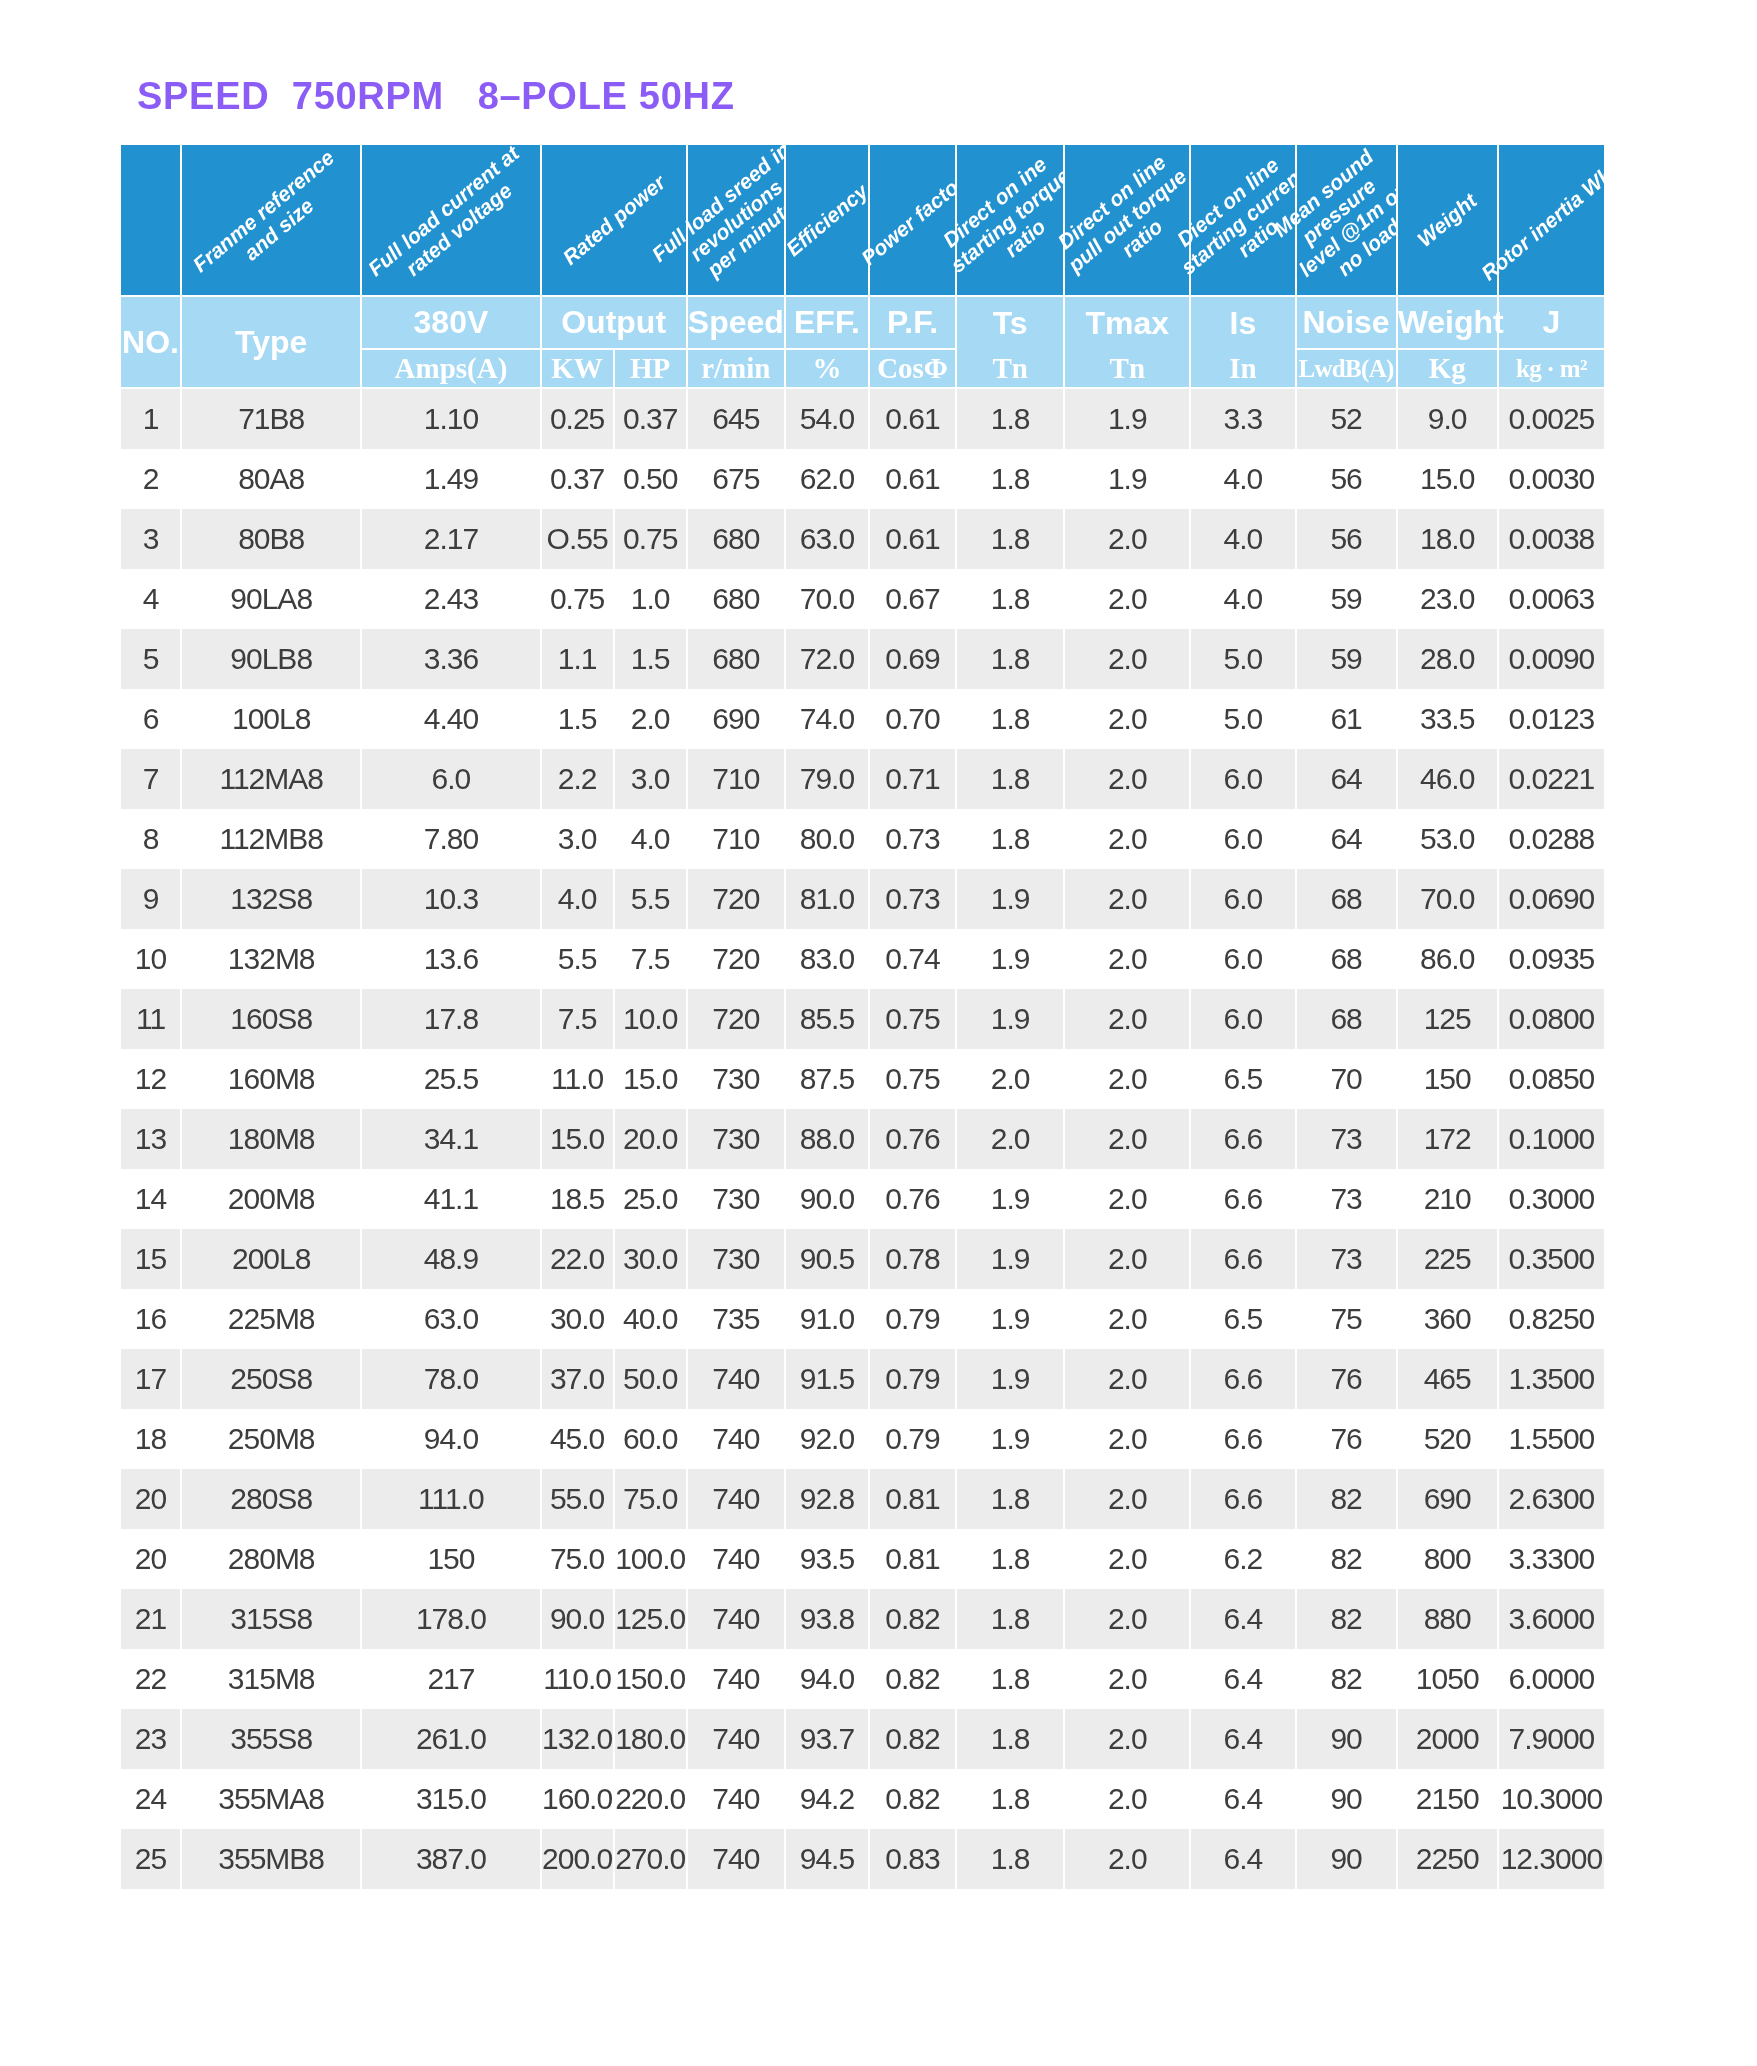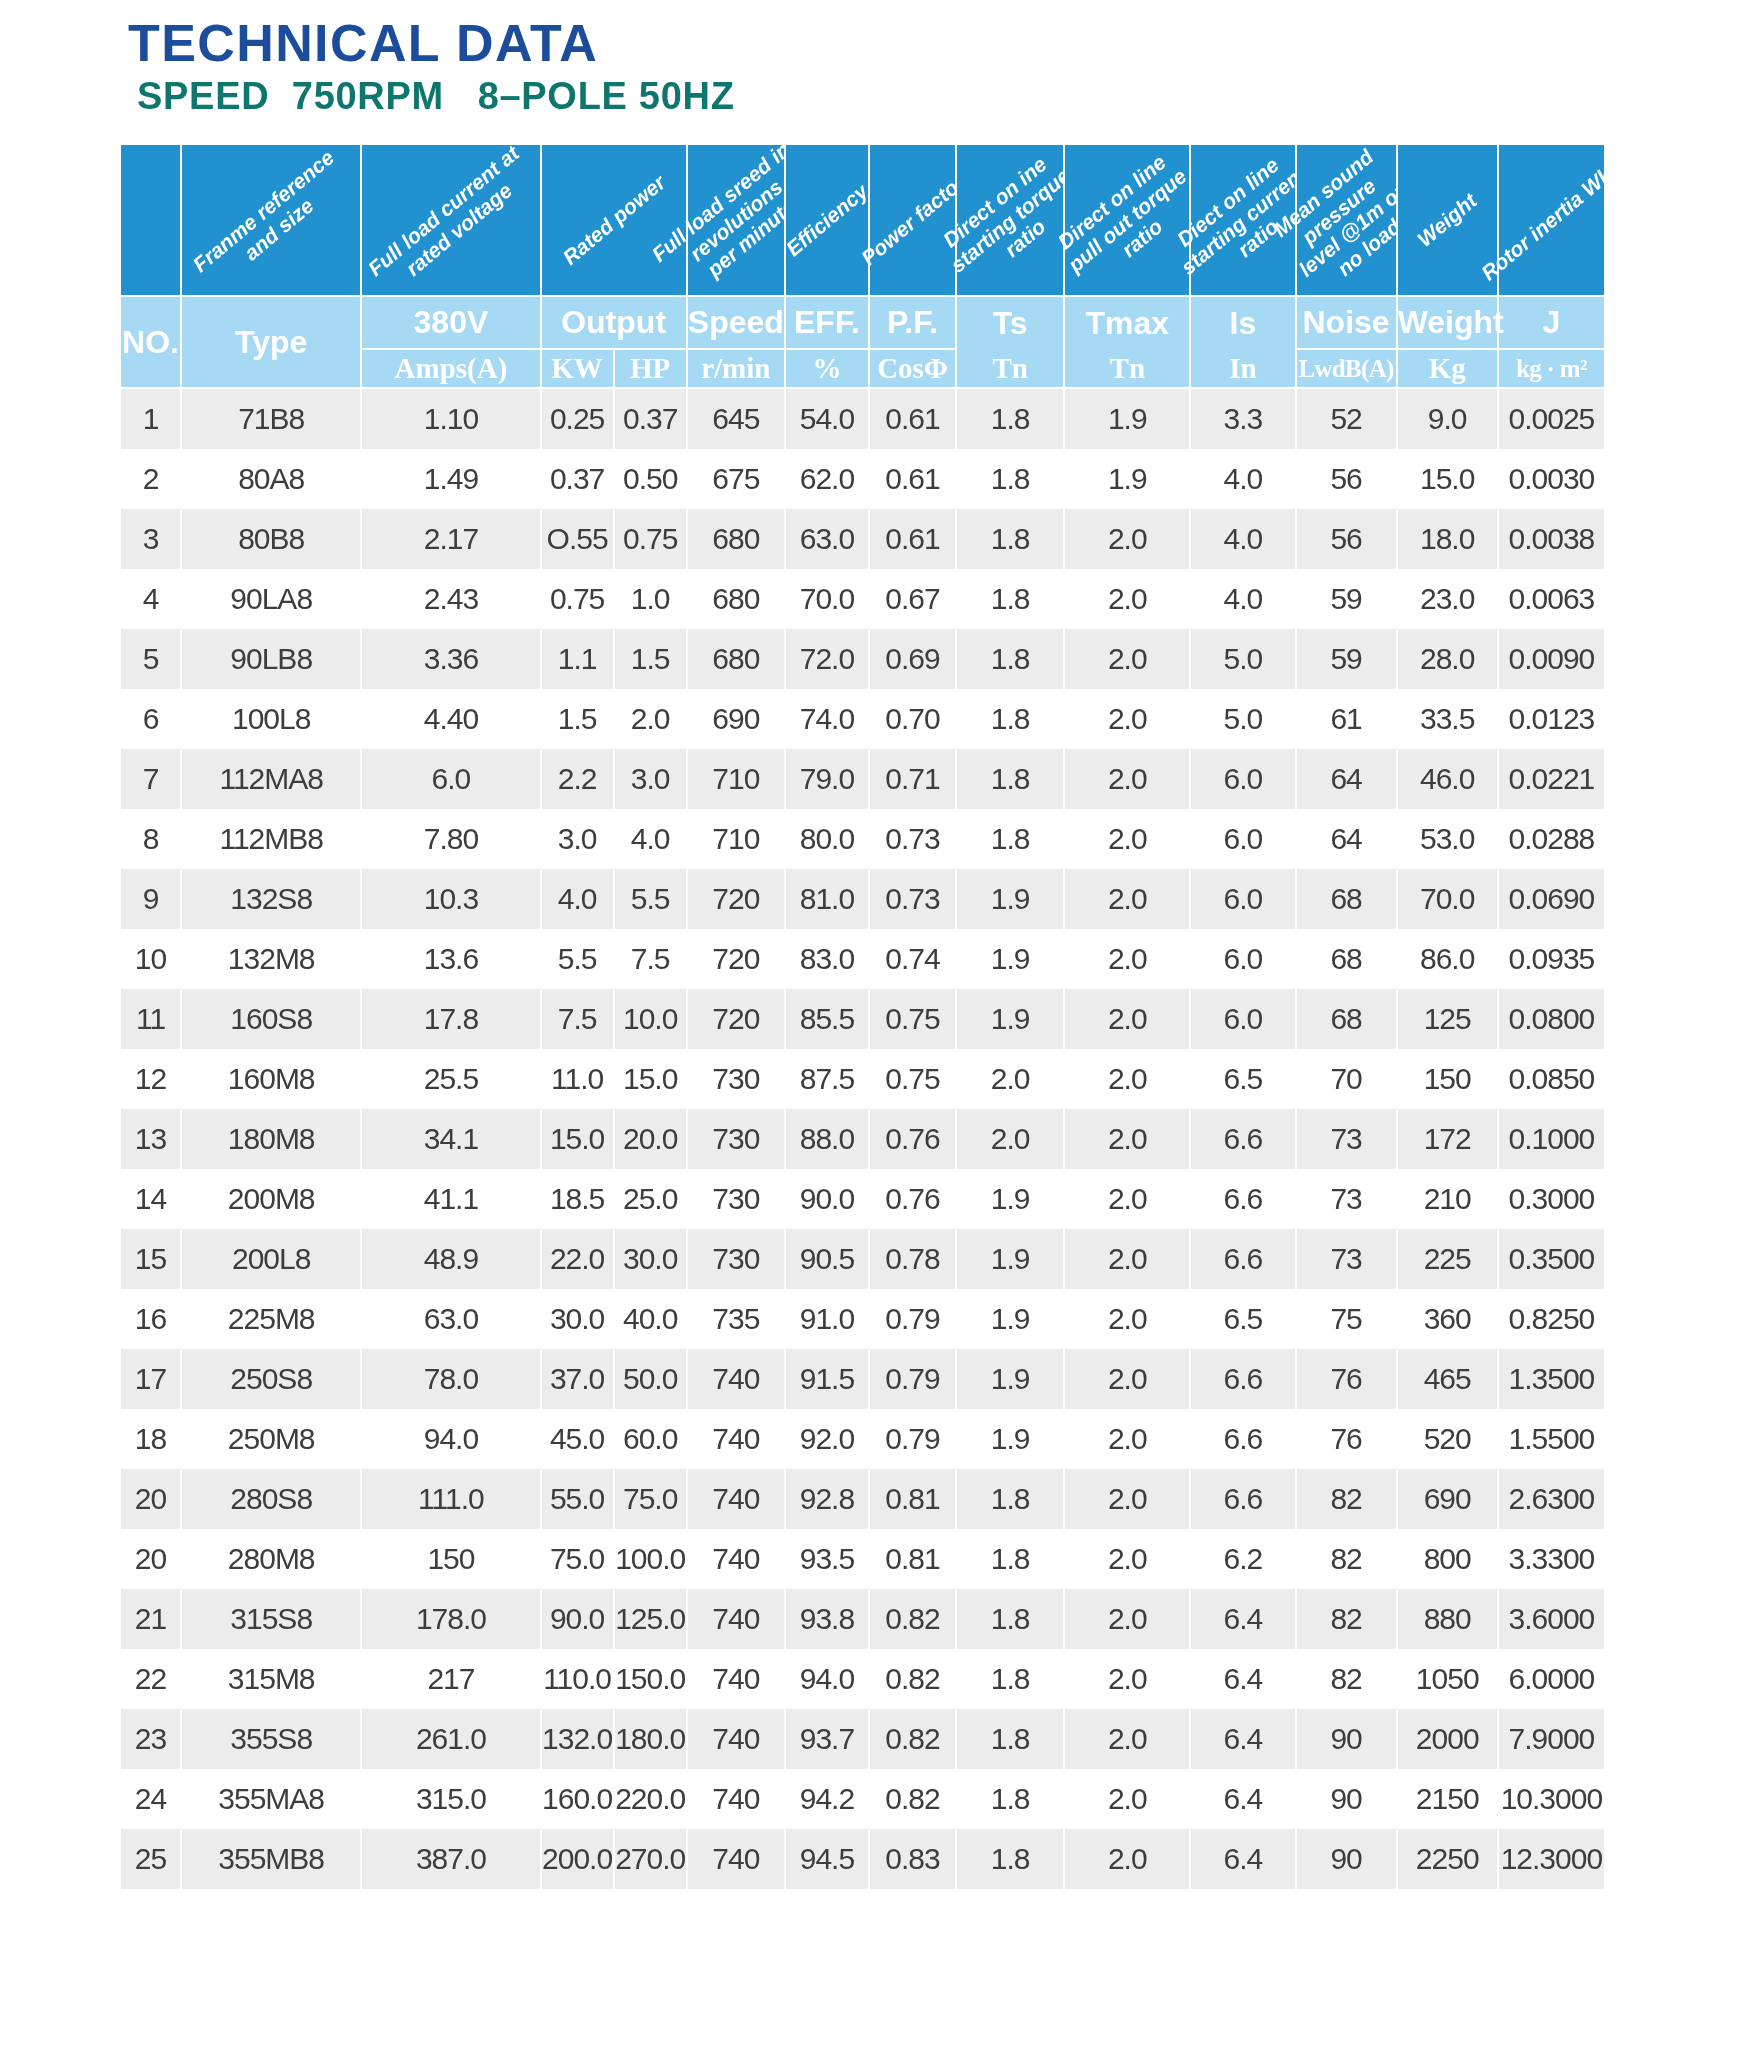--- a/index.html
+++ b/index.html
@@ -19,21 +19,21 @@
     letter-spacing:1.4px;
     color:#1c4c9c;
     white-space:pre;
   }
   .subtitle{
     position:absolute;
     left:137px; top:75px;
     font-size:38px;
     font-weight:bold;
     letter-spacing:0.7px;
-    color:#0f766e;
+    color:#8b5cf6;
     white-space:pre;
   }
   table.tech{
     position:absolute;
     left:121px; top:145px;
     width:1483px;
     border-collapse:separate;
     border-spacing:0;
     table-layout:fixed;
   }
@@ -93,21 +93,20 @@
   }
   tbody td:last-child{ border-right:none; }
   tbody tr:nth-child(odd) td{ background:#ececec; }
   tbody tr:nth-child(even) td{ background:#ffffff; }
 </style>
 </head>
 <body>
 
 <div class="page">
 
-  <div class="title">TECHNICAL DATA</div>
   <div class="subtitle">SPEED  750RPM   8–POLE 50HZ</div>
 
   <table class="tech">
     <colgroup>
       <col style="width:61px">
         <col style="width:180px">
         <col style="width:179px">
       <col style="width:73px">
         <col style="width:73px">
         <col style="width:98px">

